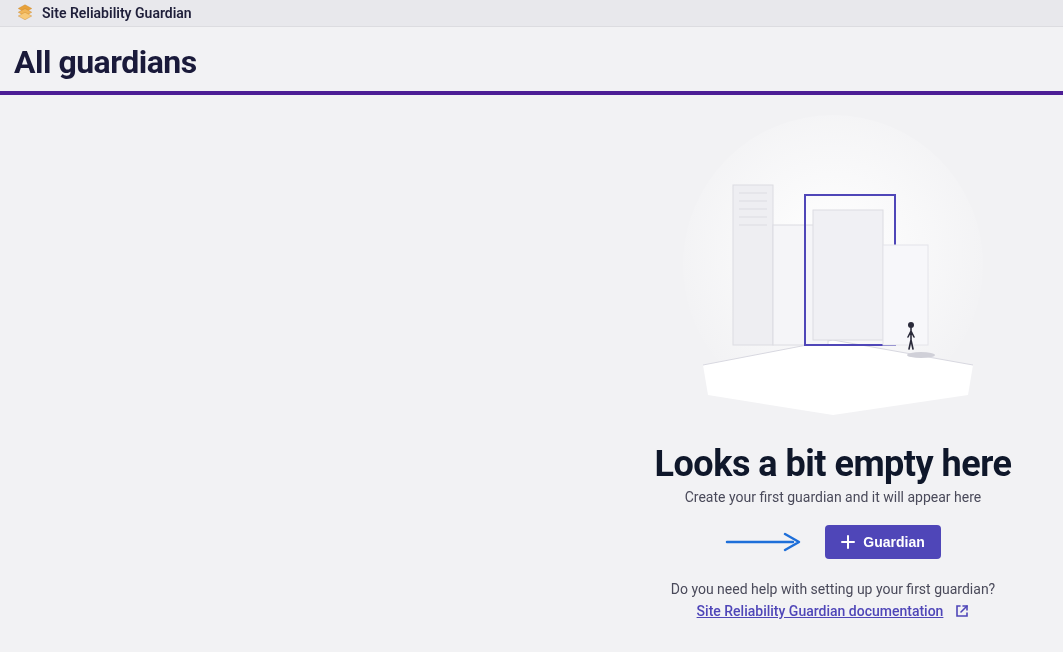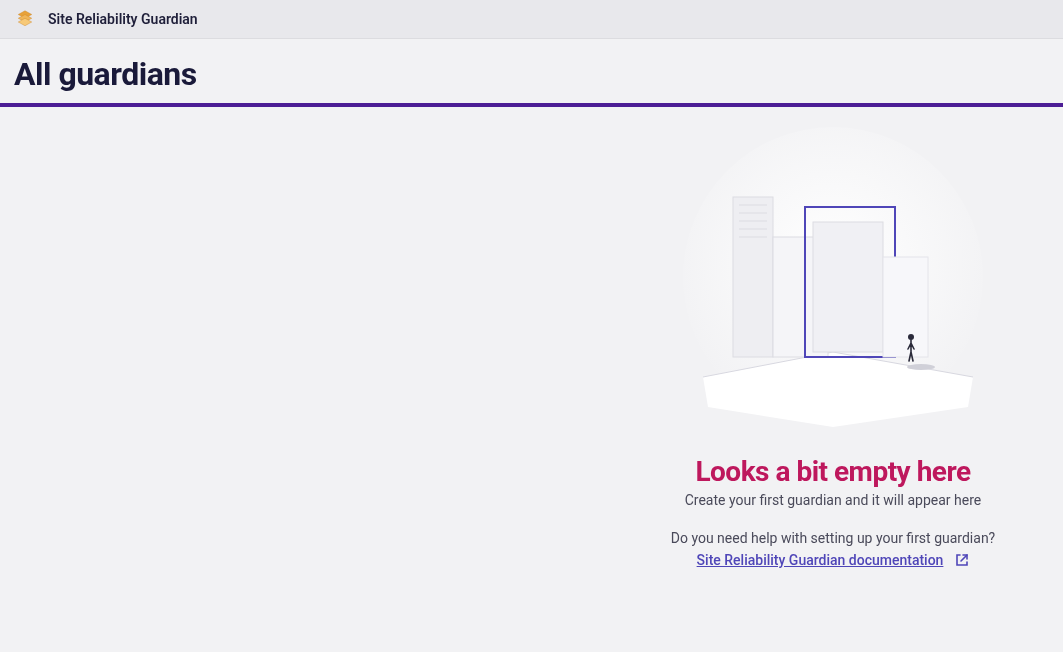--- a/index.html
+++ b/index.html
@@ -9,24 +9,24 @@
     }
     body {
       font-family: -apple-system, BlinkMacSystemFont, "Segoe UI", Roboto, Helvetica, Arial, sans-serif;
       background: #f2f2f4;
       width: 1063px;
       height: 652px;
       overflow: hidden;
     }
     .header {
       background: #e8e8ec;
-      padding: 10px 16px;
+      padding: 4px 16px;
       display: flex;
       align-items: center;
-      gap: 14px;
+      gap: 8px;
       border-bottom: 1px solid #dcdce0;
     }
     .header-icon svg {
       width: 18px;
       height: 18px;
       display: block;
     }
     .header-title {
       font-size: 14px;
       font-weight: 600;
@@ -55,23 +55,23 @@
       flex-direction: column;
       align-items: center;
       text-align: center;
     }
     .illustration {
       width: 320px;
       height: 320px;
       position: relative;
     }
     .empty-title {
-      font-size: 28px;
+      font-size: 36px;
       font-weight: 700;
-      color: #be185d;
+      color: #0f172a;
       margin-top: 8px;
       letter-spacing: -0.5px;
     }
     .empty-subtitle {
       font-size: 14px;
       color: #4a4a5a;
       margin-top: 4px;
     }
     .cta-row {
       margin-top: 20px;
@@ -179,20 +179,36 @@
           <path d="M0 -15 L0 -3 M0 -12 L-3 -6 M0 -12 L3 -6 M0 -3 L-2 6 M0 -3 L2 6" stroke="#2a2a3a" stroke-width="1.6" stroke-linecap="round"></path>
         </g>
 
         <ellipse cx="248" cy="240" rx="14" ry="3" fill="#d0d0d8"></ellipse>
       </svg>
     </div>
 
     <div class="empty-title">Looks a bit empty here</div>
     <div class="empty-subtitle">Create your first guardian and it will appear here</div>
 
+    <div class="cta-row">
+      <span class="arrow-annotation">
+        <svg viewBox="0 0 80 24">
+          <line x1="2" y1="12" x2="68" y2="12" stroke="#1e6fd9" stroke-width="2.5" stroke-linecap="round"></line>
+          <path d="M60 4 L74 12 L60 20" fill="none" stroke="#1e6fd9" stroke-width="2.5" stroke-linecap="round" stroke-linejoin="round"></path>
+        </svg>
+      </span>
+      <button class="create-button">
+        <span class="plus-icon">
+          <svg viewBox="0 0 14 14">
+            <path d="M7 1 V13 M1 7 H13" stroke="#ffffff" stroke-width="2" stroke-linecap="round"></path>
+          </svg>
+        </span>
+        <span>Guardian</span>
+      </button>
+    </div>
 
     <div class="help-text">Do you need help with setting up your first guardian?</div>
 
     <a class="doc-link">
       <span>Site Reliability Guardian documentation</span>
       <span class="external-icon">
         <svg viewBox="0 0 14 14">
           <path d="M5 2 H2 V12 H12 V9" fill="none" stroke="#4f46b8" stroke-width="1.6" stroke-linecap="round"></path>
           <path d="M8 2 H12 V6" fill="none" stroke="#4f46b8" stroke-width="1.6" stroke-linecap="round"></path>
           <line x1="12" y1="2" x2="6" y2="8" stroke="#4f46b8" stroke-width="1.6" stroke-linecap="round"></line>

